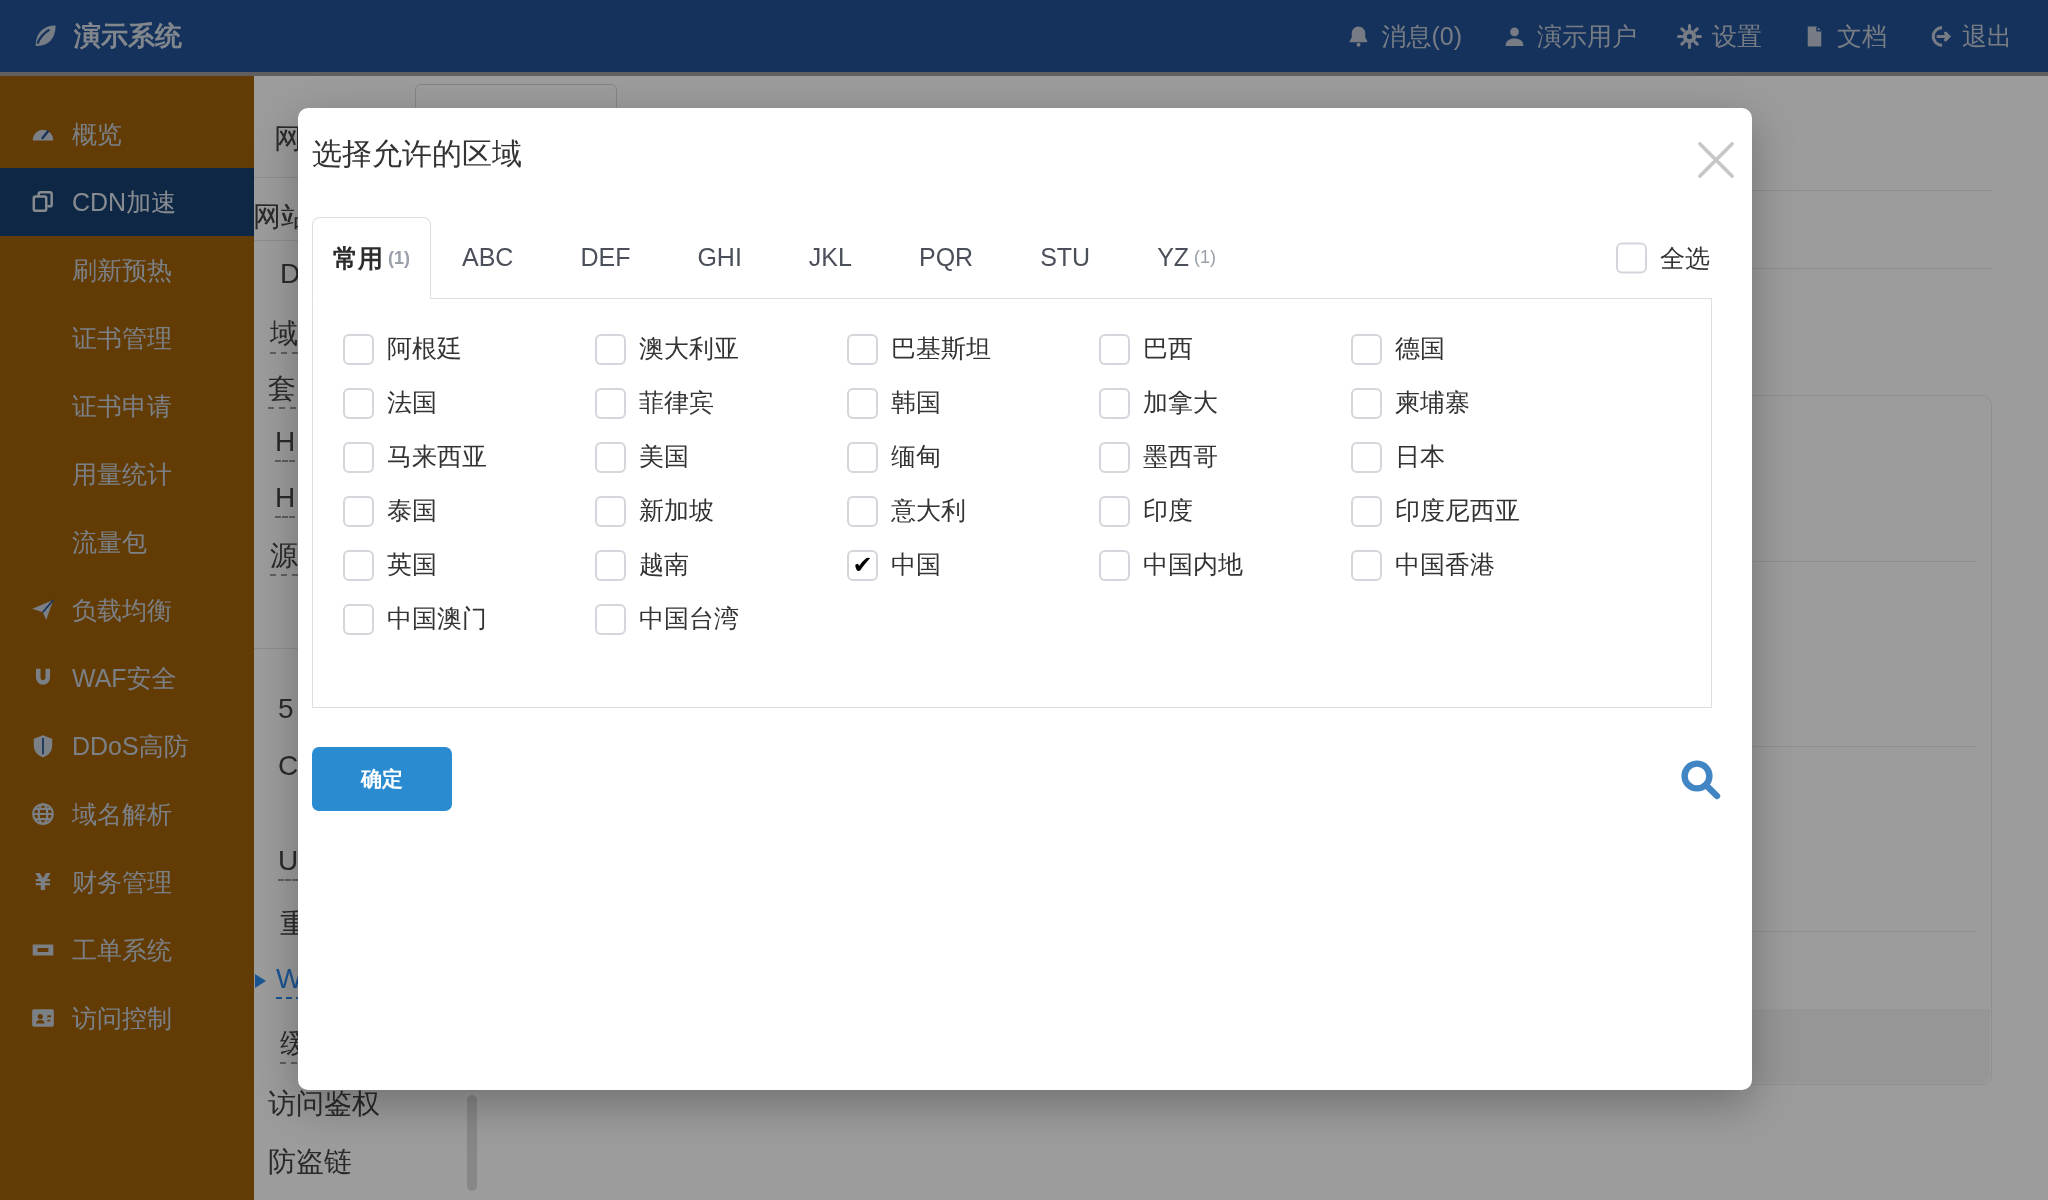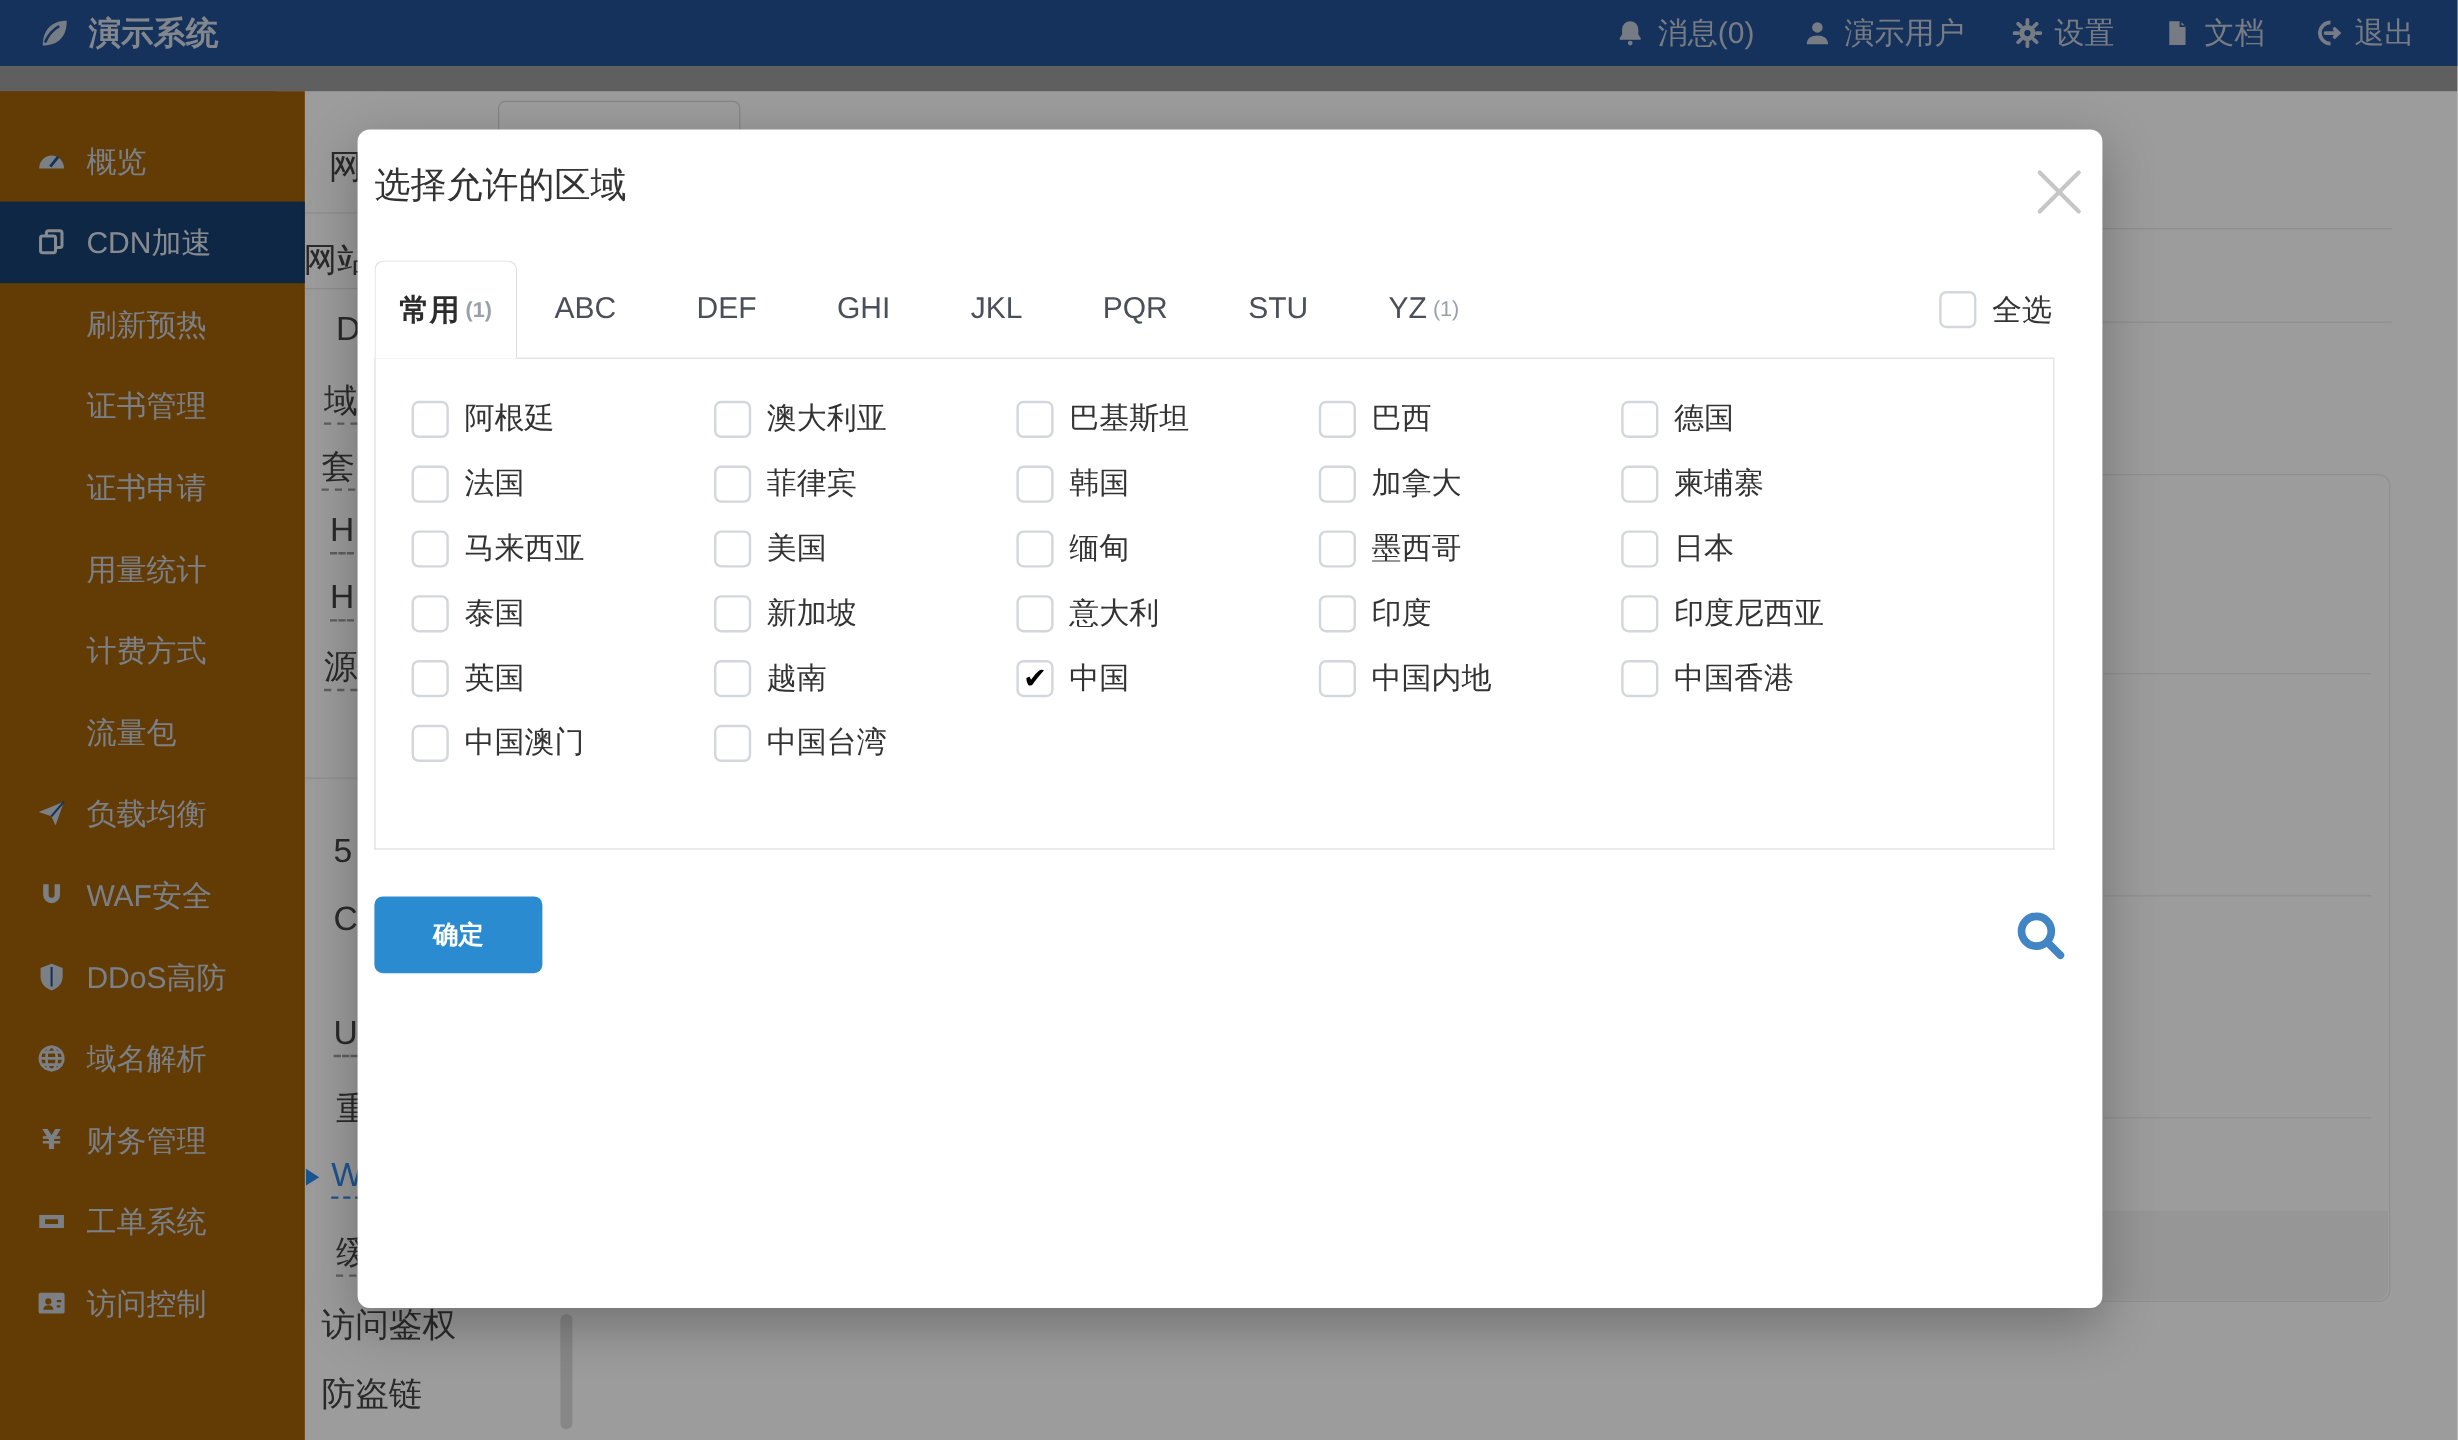--- a/index.html
+++ b/index.html
@@ -3,21 +3,21 @@
 <meta charset="utf-8">
 <style>
   html,body{margin:0;padding:0}
   body{width:2048px;height:1200px;position:relative;overflow:hidden;
        font-family:"Liberation Sans","DejaVu Sans",sans-serif;background:#9b9b9b}
   svg{display:block}
   .icn{color:inherit}
   .cuts{stroke:#215295;fill:none}
 
   
-  .topbar{position:absolute;top:0;left:0;width:2048px;height:55px;background:#215295;
+  .topbar{position:absolute;top:0;left:0;width:2048px;height:72px;background:#215295;
           z-index:2;display:flex;align-items:center}
   .brand{display:flex;align-items:center;gap:14px;margin-left:30px;color:#d5dce6;
          font-size:27px;font-weight:bold}
   .brand .icn{width:30px;height:30px;color:#c3cdda}
   .topnav{margin-left:auto;margin-right:36px;display:flex;gap:40px}
   .top-item{display:flex;align-items:center;gap:10px;color:#c3cbd8;font-size:25px;cursor:pointer}
   .top-item .icn{width:25px;height:25px}
 
   
   .sidebar{position:absolute;top:76px;left:0;width:254px;height:1124px;background:#a16207;
@@ -265,26 +265,20 @@
     <div class="side-item sub">
       <svg class="icn">
         <use></use>
       </svg>
       <span class="lbl">用量统计</span>
     </div>
     <div class="side-item sub">
       <svg class="icn">
         <use></use>
       </svg>
-      <span class="lbl">计费方式</span>
-    </div>
-    <div class="side-item sub">
-      <svg class="icn">
-        <use></use>
-      </svg>
       <span class="lbl">流量包</span>
     </div>
     <div class="side-item">
       <svg class="icn">
         <use href="#i-plane"></use>
       </svg>
       <span class="lbl">负载均衡</span>
     </div>
     <div class="side-item">
       <svg class="icn">

